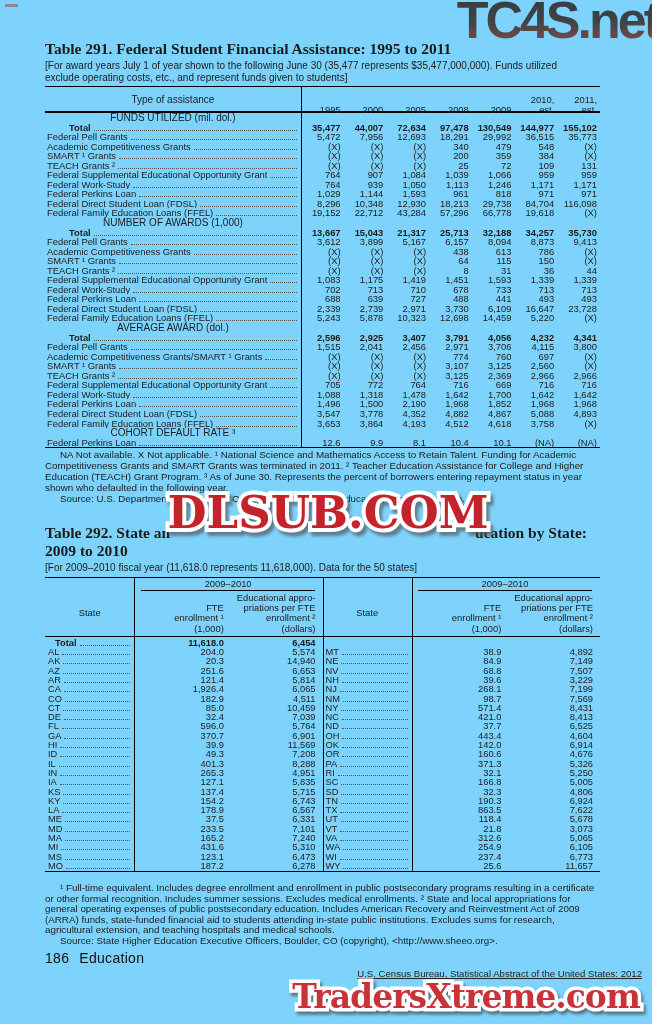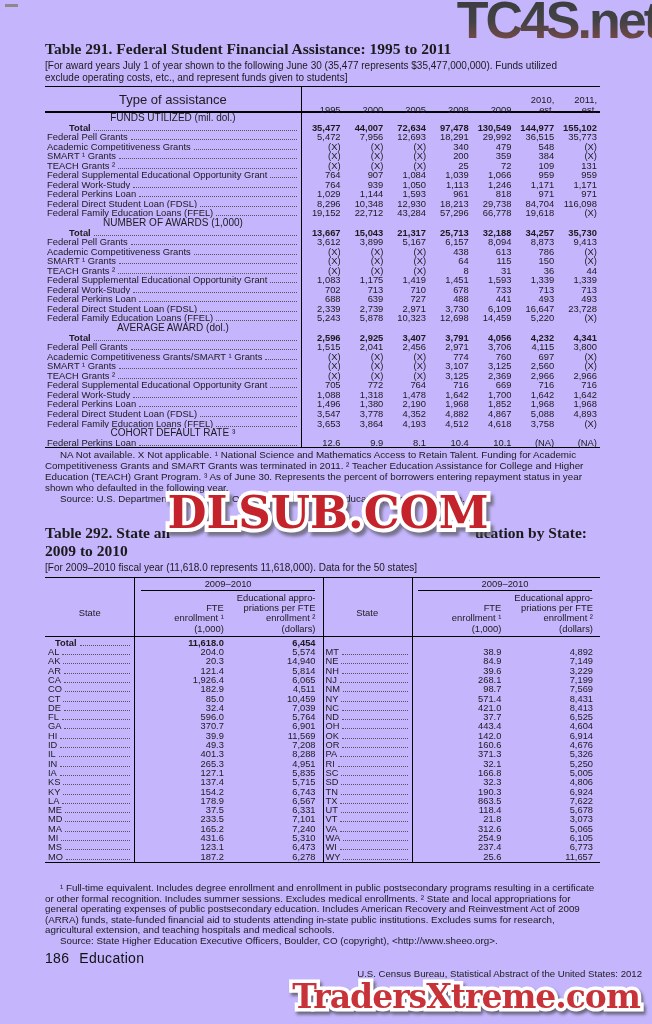--- a/index.html
+++ b/index.html
@@ -1,16 +1,16 @@
 <!DOCTYPE html>
 <html><head>
 <meta charset="utf-8">
 <style>
   html,body{margin:0;padding:0;background:#fff;}
-  .page{position:relative;width:652px;height:1024px;background:#c4b5fd;overflow:hidden;
+  .page{position:relative;width:652px;height:1024px;background:#7dd3fc;overflow:hidden;
         font-family:"Liberation Sans",sans-serif;color:#1b1b1b;}
   .corner-mark{position:absolute;left:5px;top:4px;width:13px;height:3px;background:#8a8a8a;}
 
   
   .wm-top{position:absolute;top:-10px;right:-6px;font-family:"Liberation Sans",sans-serif;
     font-weight:800;font-size:52px;letter-spacing:-3px;
     background:linear-gradient(180deg,#353535 0%,#3e3e3e 52%,#6d4540 80%,#8a4a40 100%);
     -webkit-background-clip:text;background-clip:text;color:transparent;opacity:.96;}
   .wm-svg{position:absolute;}
   .wm-mid{top:478px;left:138px;}
@@ -25,21 +25,21 @@
   .title-split{display:flex;align-items:flex-end;}
   .title-gap{flex:1;}
   .title-suffix{margin-right:18px;}
 
   
   .t291{position:absolute;top:86px;left:45px;width:555px;border-top:1.5px solid #000;}
   .t291 .vrule, .t292 .vrule{position:absolute;top:0;bottom:0;width:1px;background:#000;}
   .t291 .vrule{left:46.1%;}
   .t291-head{display:flex;height:24px;border-bottom:2px solid #000;position:relative;}
   .t291-head .stub-h{width:46.1%;display:flex;align-items:center;justify-content:center;
-      font-size:13px;}
+      font-size:10px;}
   .t291-head .yh{width:7.7%;display:flex;align-items:flex-end;justify-content:flex-end;
       font-size:9.4px;line-height:9.8px;padding:0 3px 1px 0;box-sizing:border-box;
       white-space:pre-line;text-align:right;margin-top:28px;}
   .t291-body{position:relative;border-bottom:1.5px solid #000;}
   .t-row{display:flex;height:9.55px;line-height:9.55px;font-size:9.4px;}
   .t-row .stub{width:46.1%;display:flex;align-items:baseline;box-sizing:border-box;
       padding-left:2px;overflow:hidden;white-space:nowrap;}
   .t-row .stub.indent{padding-left:24px;}
   .t-row .leader{flex:1;border-bottom:1px dotted #555;margin:0 4px 1px 3px;min-width:6px;}
   .t-row .val{width:7.7%;text-align:right;padding-right:3px;box-sizing:border-box;}
@@ -74,21 +74,21 @@
       box-sizing:border-box;overflow:hidden;white-space:nowrap;}
   .r292 .s.tot{padding-left:10px;font-weight:bold;}
   .r292 .leader{flex:1;border-bottom:1px dotted #555;margin:0 4px 1px 3px;min-width:4px;}
   .r292 .f{width:16.85%;text-align:right;padding-right:4px;box-sizing:border-box;}
   .r292 .a{width:17.05%;text-align:right;padding-right:7px;box-sizing:border-box;}
   .r292.bold .f,.r292.bold .a{font-weight:bold;}
 
   
   .page-footer{position:absolute;left:45px;top:950px;font-size:14px;letter-spacing:.3px;color:#111;}
   .page-footer .num{margin-right:10px;}
-  .census{position:absolute;right:10px;top:968px;font-size:9.6px;color:#222;}
+  .census{position:absolute;right:10px;top:968px;font-size:9.6px;color:#222;text-decoration:underline;}
 </style>
 </head>
 <body>
 
 <div class="page">
   <div class="corner-mark"></div>
 
   <div class="hblock b291">
     <div class="t-title">Table 291. Federal Student Financial Assistance: 1995 to 2011</div>
     <div class="headnote">[For award years July 1 of year shown to the following June 30 (35,477 represents $35,477,000,000). Funds utilized exclude operating costs, etc., and represent funds given to students]</div>
@@ -468,21 +468,21 @@
           <div class="val">1,700</div>
           <div class="val">1,642</div>
           <div class="val">1,642</div>
         </div>
         <div class="t-row">
           <div class="stub">
             <span class="lbl">Federal Perkins Loan</span>
             <span class="leader"></span>
           </div>
           <div class="val">1,496</div>
-          <div class="val">1,380</div>
+          <div class="val">1,500</div>
           <div class="val">2,190</div>
           <div class="val">1,968</div>
           <div class="val">1,852</div>
           <div class="val">1,968</div>
           <div class="val">1,968</div>
         </div>
         <div class="t-row">
           <div class="stub">
             <span class="lbl">Federal Direct Student Loan (FDSL)</span>
             <span class="leader"></span>
@@ -607,20 +607,34 @@
           <div class="a">14,940</div>
           <div class="s">
             <span class="lbl">NE</span>
             <span class="leader"></span>
           </div>
           <div class="f">84.9</div>
           <div class="a">7,149</div>
         </div>
         <div class="r292">
           <div class="s">
+            <span class="lbl">AZ</span>
+            <span class="leader"></span>
+          </div>
+          <div class="f">251.6</div>
+          <div class="a">6,653</div>
+          <div class="s">
+            <span class="lbl">NV</span>
+            <span class="leader"></span>
+          </div>
+          <div class="f">68.8</div>
+          <div class="a">7,507</div>
+        </div>
+        <div class="r292">
+          <div class="s">
             <span class="lbl">AR</span>
             <span class="leader"></span>
           </div>
           <div class="f">121.4</div>
           <div class="a">5,814</div>
           <div class="s">
             <span class="lbl">NH</span>
             <span class="leader"></span>
           </div>
           <div class="f">39.6</div>

